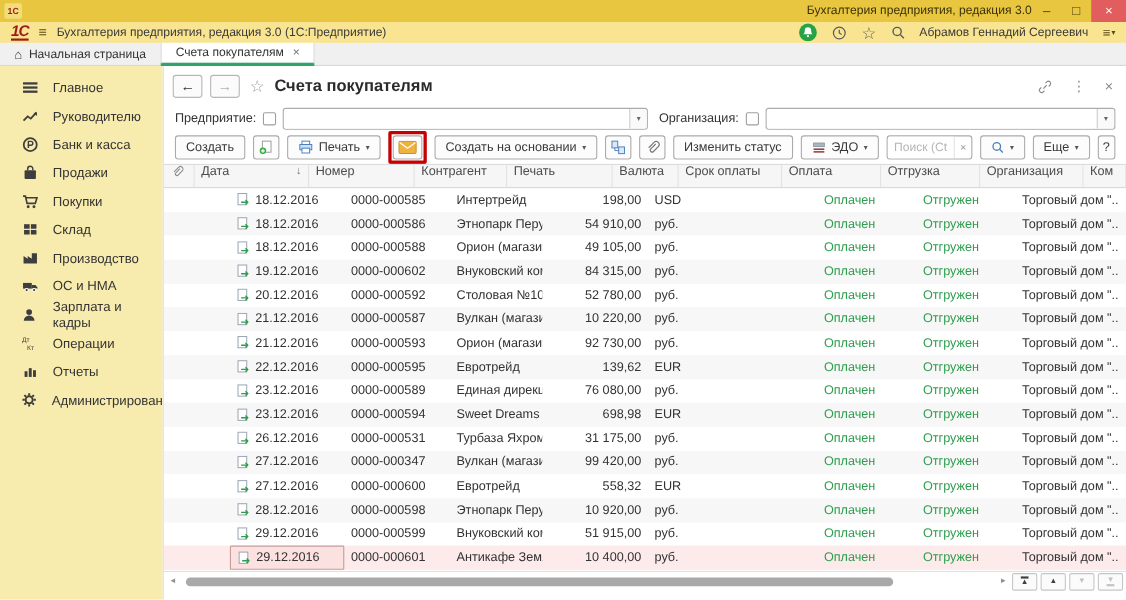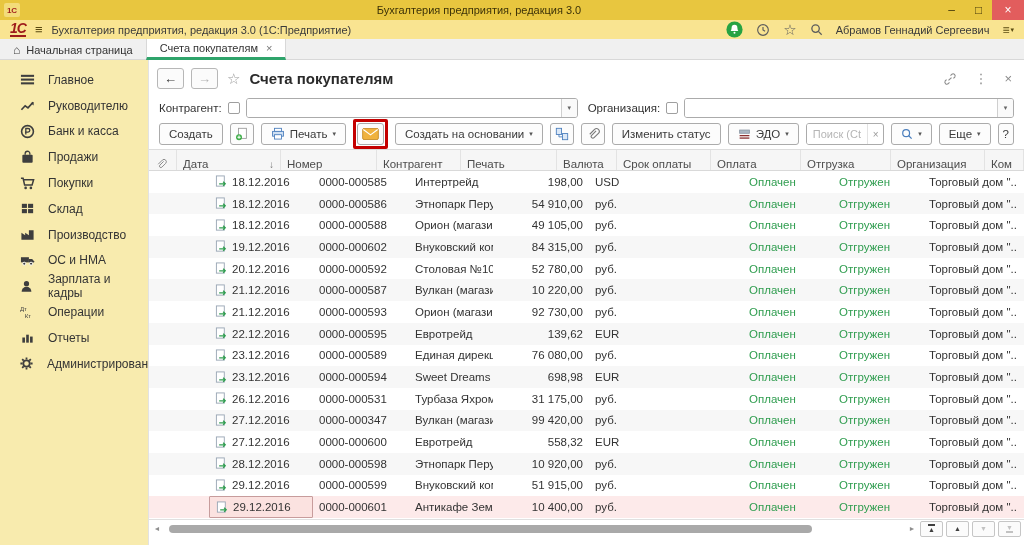--- a/index.html
+++ b/index.html
@@ -3,21 +3,21 @@
 <meta charset="utf-8">
 <style>
   * { margin:0; padding:0; box-sizing:border-box; }
   html,body { width:1024px; height:545px; overflow:hidden; font-family:"Liberation Sans",sans-serif; background:#fff; }
   :root { --cols: 28px 104px 96px 84px 96px 60px 94px 90px 90px 94px 1fr; }
 
   
   .titlebar { height:20px; background:var(--titlebar-bg); display:flex; align-items:center; font-size:11px; color:#3c3208; }
   .tb-mini { width:16px; height:14px; margin-left:4px; background:#f3dc7a; border-radius:2px;
              color:var(--logo-red); font-weight:bold; font-size:8px; display:flex; align-items:center; justify-content:center; }
-  .tb-title { flex:1; text-align:center; }
+  .tb-title { flex:1; text-align:right; }
   .win-controls { display:flex; height:20px; }
   .win-btn { width:27px; height:20px; display:flex; align-items:center; justify-content:center; font-size:12px; color:#4a3d0c; cursor:default; }
   .win-btn.close { width:32px; background:var(--close-btn-bg); color:#fff; }
 
   
   .menubar { height:19px; background:var(--menubar-bg); display:flex; align-items:center; padding:0 10px; gap:9px; font-size:11px; color:#3a3a3a; }
   .logo-1c { color:var(--logo-red); font-weight:bold; font-size:14px; font-style:italic; letter-spacing:-1px; border-bottom:2px solid var(--logo-red); line-height:13px; }
   .hamburger { font-size:13px; color:#5a4a10; }
   .mb-right { margin-left:auto; display:flex; align-items:center; gap:13px; }
   .mb-ico { display:flex; align-items:center; color:#5c5c5c; font-size:13px; }
@@ -61,21 +61,21 @@
   .btn .dd-g { font-size:7px; color:#555; }
   .btn.icon-only { padding:0 4px; }
   .annotation-box { border:3px solid var(--annotation-red); border-radius:2px; padding:1px; display:inline-flex; }
   .search-wrap { height:22px; width:152px; border:1px solid #ababab; border-radius:3px; background:#fff; display:flex; align-items:stretch; overflow:hidden; }
   .search-wrap input { border:0; outline:0; flex:1; font-size:11px; padding:0 6px; min-width:0; color:#333; }
   .search-wrap input::placeholder { color:#b5b5b5; }
   .search-clear { width:16px; display:flex; align-items:center; justify-content:center; font-size:10px; color:#999; border-left:1px solid #e3e3e3; }
 
   
   .thead { display:grid; grid-template-columns:var(--cols); height:22px; background:#f6f6f6; border-top:1px solid #dcdcdc; border-bottom:1px solid #d9d9d9; font-size:11.5px; color:#4c4c4c; }
-  .thead .hcell { display:flex; align-items:flex-end; padding:0 6px; border-right:1px solid #e3e3e3; overflow:hidden; white-space:nowrap; gap:4px; }
+  .thead .hcell { display:flex; align-items:flex-start; padding:0 6px; border-right:1px solid #e3e3e3; overflow:hidden; white-space:nowrap; gap:4px; }
   .thead .hcell .sort { margin-left:auto; color:#777; font-size:10px; }
   .tbody { height:348px; overflow:hidden; }
   .trow { display:grid; grid-template-columns:var(--cols); height:21.7px; font-size:11.5px; color:#333; align-items:center;padding-left:32px; }
   .trow:nth-child(even) { background:#f7f7f7; }
   .trow.selected { background:var(--selected-row-bg); }
   .cell { padding:0 6px; white-space:nowrap; overflow:hidden; height:100%; display:flex; align-items:center; gap:4px; }
   .cell.sum { justify-content:flex-end; }
   .cell.green { color:var(--accent-green); }
   .trow.selected .cell.date-cell { border:1px solid #c79c9c; background:#fbe2e0; border-radius:1px; }
 
@@ -292,21 +292,21 @@
                 <path d="M8.6 4.1l1.6-1.6a2.4 2.4 0 0 1 3.3 3.3l-1.6 1.6"></path>
               </g>
             </svg>
         </span>
         <span>⋮</span>
         <span>×</span>
       </span>
     </div>
 
     <div class="filter-row">
-      <span>Контрагент:</span>
+      <span>Предприятие:</span>
       <span class="checkbox"></span>
       <span class="combo c1">
         <input style="">
         <span class="dd">▾</span>
       </span>
       <span class="org-label">Организация:</span>
       <span class="checkbox"></span>
       <span class="combo c2">
         <input style="">
         <span class="dd">▾</span>

